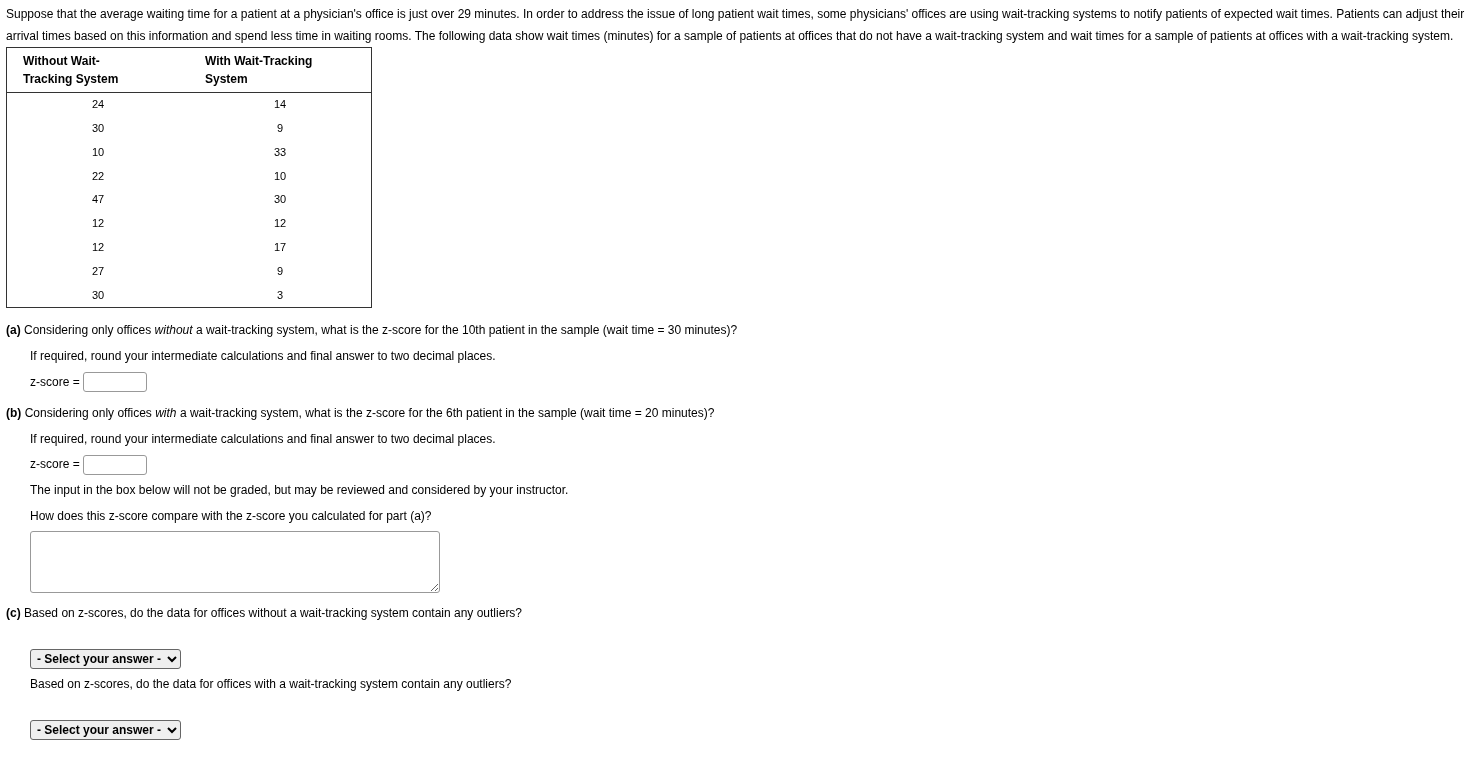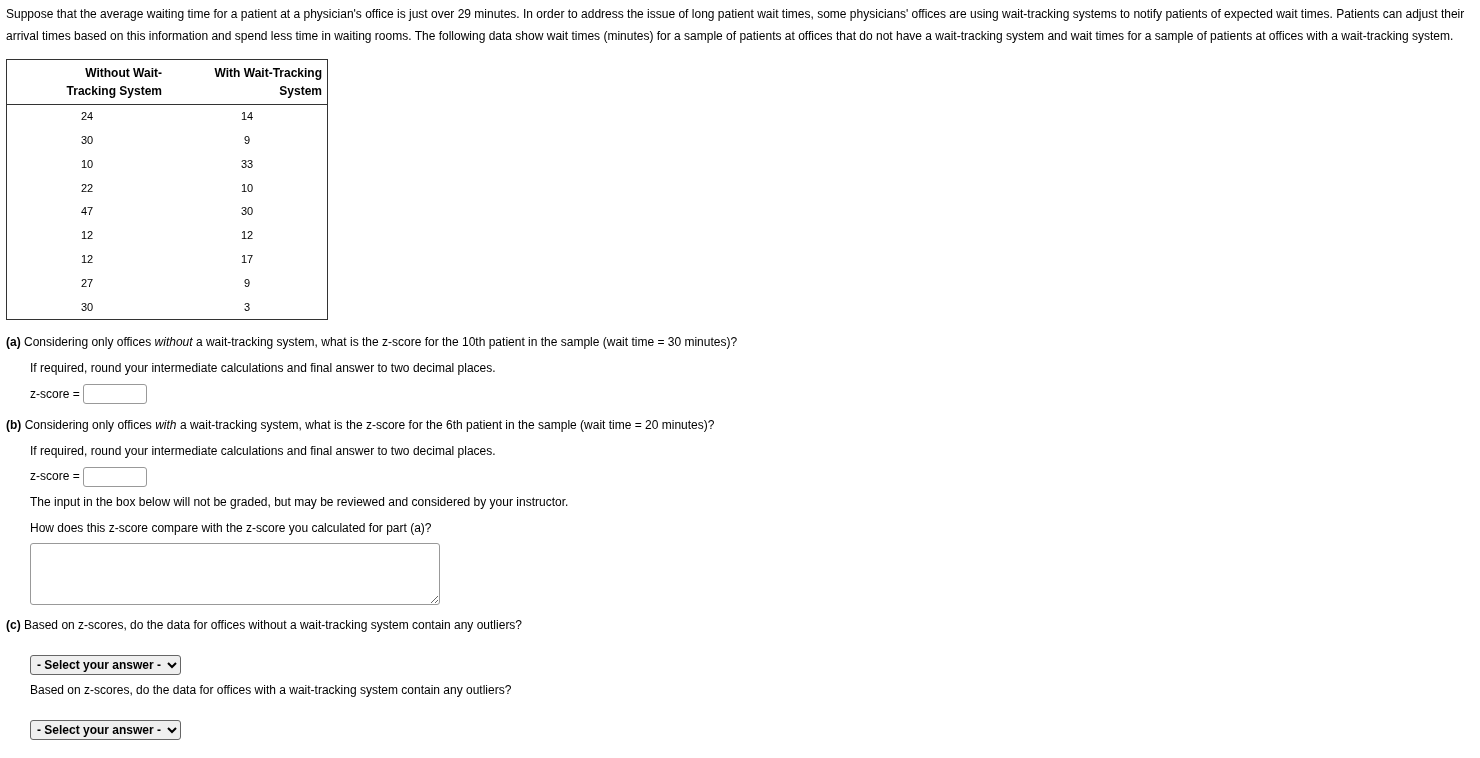--- a/index.html
+++ b/index.html
@@ -5,30 +5,29 @@
   body {
     font-family: Verdana, Geneva, sans-serif;
     font-size: 12px;
     color: #000;
     margin: 0;
     padding: 4px 6px;
     line-height: 1.8;
     background: #fff;
   }
   .intro {
-    margin-bottom: 12px;
   }
   table.data {
     border-collapse: collapse;
     margin-bottom: 12px;
   }
   table.data th {
     font-weight: bold;
-    padding: 4px 5px;
-    text-align: right;
+    padding: 4px 16px;
+    text-align: left;
     border-bottom: 1px solid #333;
     line-height: 1.5;
   }
   table.data th,
   table.data td {
     width: 150px;
   }
   table.data {
     border: 1px solid #333;
   }
@@ -70,21 +69,21 @@
     display: block;
     margin-top: 4px;
   }
   select.answer {
     font-family: inherit;
     font-size: 12px;
     font-weight: bold;
     border: 1px solid #666;
     border-radius: 3px;
     padding: 1px 2px;
-    margin-top: 14px;
+    margin-top: 20px;
   }
 </style>
 </head>
 <body>
 
 <div class="intro">Suppose that the average waiting time for a patient at a physician's office is just over 29 minutes. In order to address the issue of long patient wait times, some physicians' offices are using wait-tracking systems to notify patients of expected wait times. Patients can adjust their arrival times based on this information and spend less time in waiting rooms. The following data show wait times (minutes) for a sample of patients at offices that do not have a wait-tracking system and wait times for a sample of patients at offices with a wait-tracking system.</div>
 
 <table class="data">
   <thead>
     <tr>

